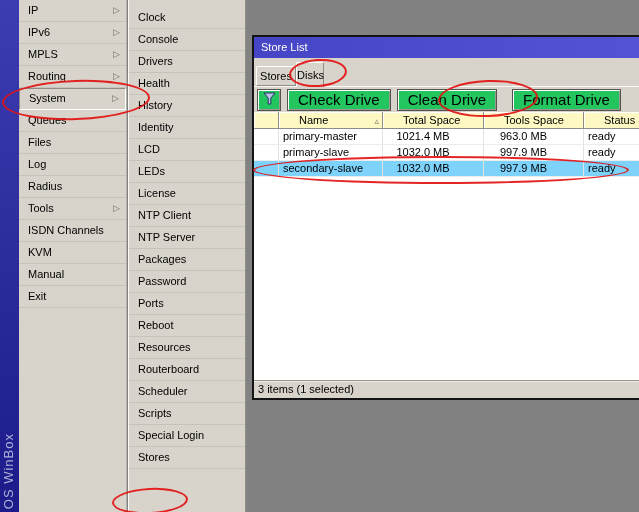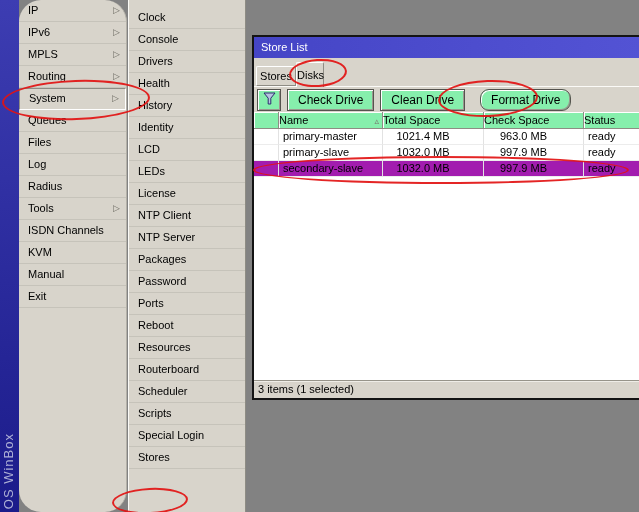--- a/index.html
+++ b/index.html
@@ -19,21 +19,21 @@
   .brand-strip .vtext {
     position:absolute; bottom:3px; left:1px;
     writing-mode:vertical-rl; transform:rotate(180deg);
     font-size:13px; letter-spacing:1px; color:#aeb0d6; white-space:nowrap;
   }
 
   
   .menu-col {
     position:absolute; top:0; height:512px; background:#d8d4cb;
   }
-  .col1 { left:19px; width:108px; border-right:1px solid #b3b0a7;border-radius:22px; }
+  .col1 { left:19px; width:108px; border-right:1px solid #b3b0a7; }
   .col2 { left:128px; width:118px; border-left:1px solid #fbfaf6; border-right:1px solid #8e8c84; padding-top:7px; }
   .mi {
     position:relative; height:22px; line-height:21px; padding-left:9px;
     border-bottom:1px solid #c6c3ba; cursor:default;
   }
   .mi .arrow {
     position:absolute; right:6px; top:0; font-size:9px; color:#6e6c64; line-height:21px;
   }
   .mi.sel {
     border:1px solid; border-color:#8e8c84 #ffffff #ffffff #8e8c84;
@@ -66,51 +66,51 @@
   }
   .tab.inactive { width:40px; height:20px; line-height:19px; }
   .tab.active {
     width:28px; height:25px; line-height:24px;
     border-bottom:none; margin-bottom:-1px; z-index:2; position:relative;
   }
   .toolbar {
     flex:0 0 25px; display:flex; align-items:center; padding-left:3px; gap:6px;
   }
   .btn {
-    height:22px; background:#86efac; border:1px solid #55534e;
+    height:22px; background:#22c55e; border:1px solid #55534e;
     box-shadow:inset 1px 1px 0 #ffffff, inset -1px -1px 0 #9b988f;
-    font-family:"Liberation Sans", sans-serif; font-size:12px;
+    font-family:"Liberation Sans", sans-serif; font-size:15px;
     padding:0 10px; cursor:default;
   }
   .btn.iconbtn { width:24px; padding:0; display:flex; align-items:center; justify-content:center; }
-  .btn.format { margin-left:9px;border-radius:9px; }
+  .btn.format { margin-left:9px; }
 
   
   .thead { flex:0 0 17px; display:flex; }
   .th {
-    background:#86efac; line-height:16px; padding-left:0;
+    background:#fef9c3; line-height:16px; padding-left:20px;
     box-shadow:inset -1px -1px 0 #8e8c84, inset 1px 1px 0 #ffffff;
     white-space:nowrap; overflow:hidden; position:relative;
   }
   .sorticon { position:absolute; right:4px; top:1px; font-size:9px; color:#77756d; }
   .c0 { width:25px; flex:0 0 25px; }
   .c1 { width:104px; flex:0 0 104px; }
   .c2 { width:101px; flex:0 0 101px; }
   .c3 { width:100px; flex:0 0 100px; }
   .c4 { flex:1 1 auto; }
   .tbody { flex:1 1 auto; background:#fff; overflow:hidden; }
   .tr { display:flex; height:16px; line-height:15px; }
   .tr .td {
     border-bottom:1px solid #ececec; border-right:1px solid #e2e2e2;
     white-space:nowrap; overflow:hidden;
   }
   .td.name { padding-left:4px; }
   .td.num { text-align:center; padding-right:20px; }
   .td.status { padding-left:4px; }
-  .tr.selected .td { background:#a21caf; }
+  .tr.selected .td { background:#7dd3fc; }
 
   .statusbar {
     flex:0 0 18px; background:#d8d4cb; border-top:1px solid #97948a;
     box-shadow:inset 0 1px 0 #efede7;
     line-height:17px; padding-left:4px;
   }
 
   
   .circle {
     position:absolute; border:2px solid rgba(226,18,18,0.92);
@@ -199,21 +199,21 @@
     <button class="btn format">Format Drive</button>
   </div>
 
   <div class="thead">
     <div class="th c0"></div>
     <div class="th c1">
       <span>Name</span>
       <span class="sorticon">▵</span>
     </div>
     <div class="th c2"><span>Total Space</span></div>
-    <div class="th c3"><span>Check Space</span></div>
+    <div class="th c3"><span>Tools Space</span></div>
     <div class="th c4"><span>Status</span></div>
   </div>
 
   <div class="tbody">
     <div class="tr">
       <div class="td c0"></div>
       <div class="td c1 name">primary-master</div>
       <div class="td c2 num">1021.4 MB</div>
       <div class="td c3 num">963.0 MB</div>
       <div class="td c4 status">ready</div>

